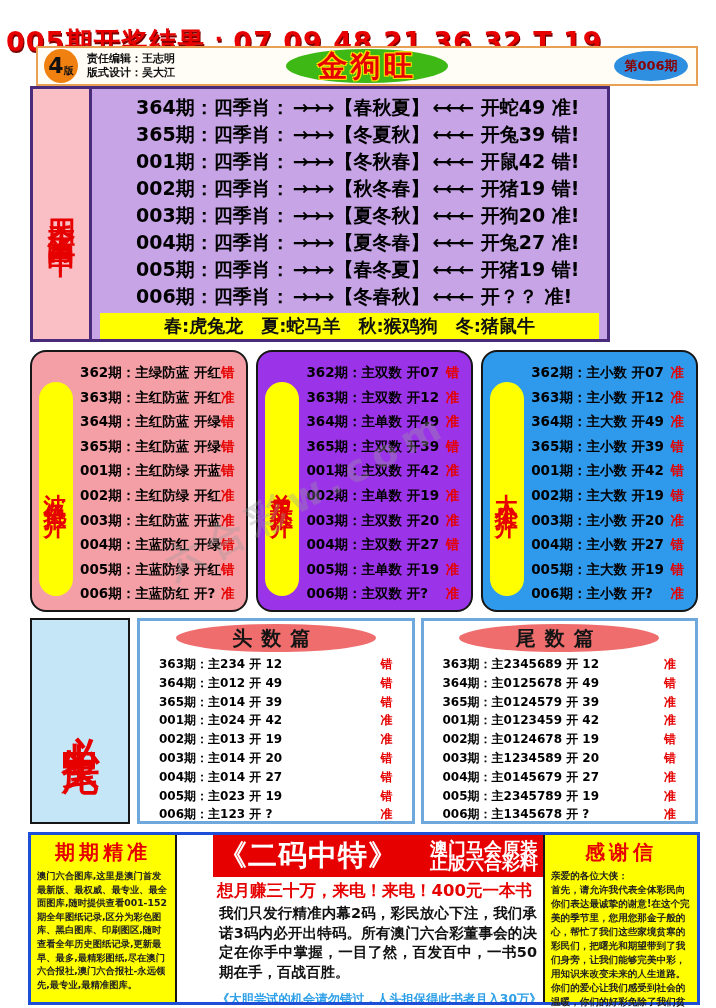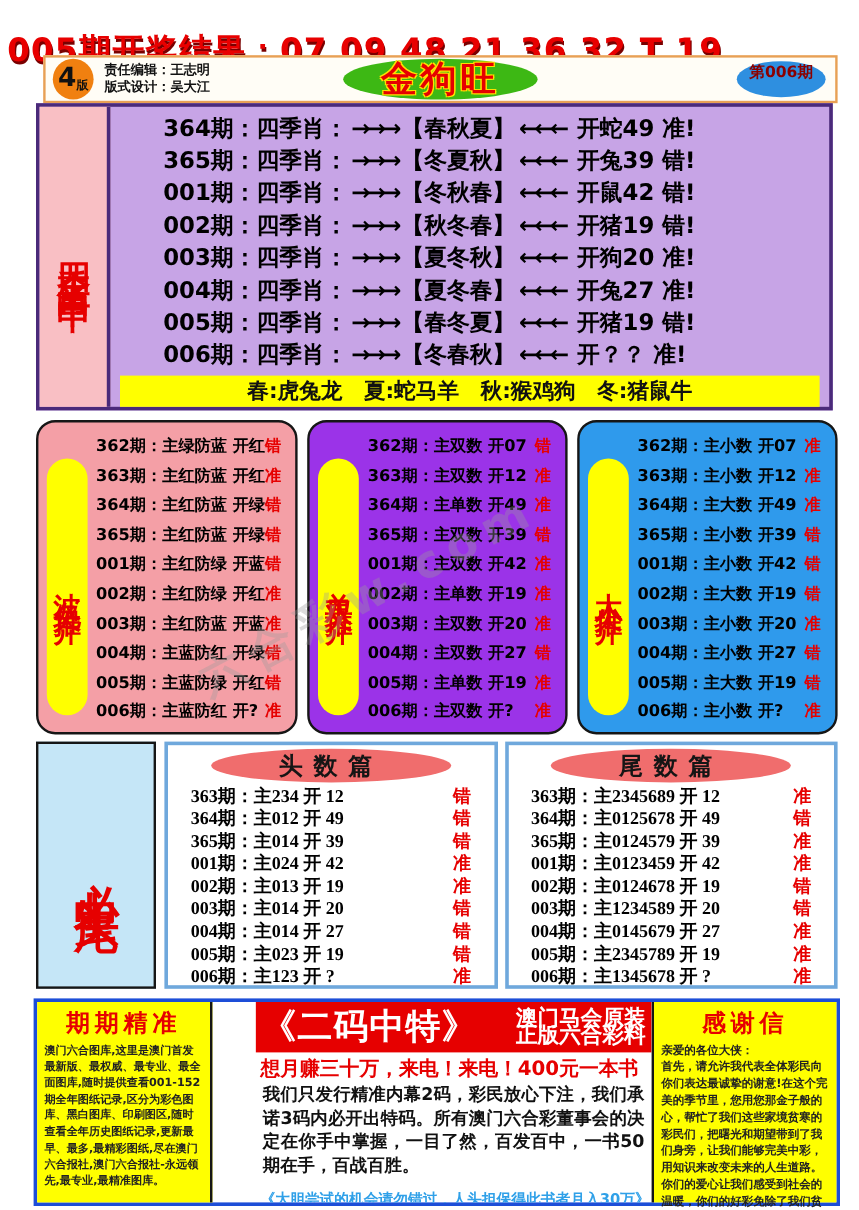--- a/index.html
+++ b/index.html
@@ -28,25 +28,25 @@
     position:absolute;left:50%;top:1px;transform:translateX(-50%);
     width:162px;height:34px;background:#3db814;border-radius:50%;
     display:flex;align-items:center;justify-content:center;
   }
   .title-oval span{
     font-size:30px;font-weight:bold;color:#e60000;letter-spacing:3px;
     text-shadow:-1px -1px 0 #ffe000,1px -1px 0 #ffe000,-1px 1px 0 #ffe000,1px 1px 0 #ffe000;
   }
   .issue-oval{
     margin-left:auto;margin-right:8px;width:74px;height:30px;background:#2e8fe0;border-radius:50%;
-    display:flex;align-items:flex-start;justify-content:center;color:#8b0000;font-weight:bold;font-size:13px;flex:none;
+    display:flex;align-items:center;justify-content:center;color:#8b0000;font-weight:bold;font-size:13px;flex:none;
   }
   
   .season-panel{
-    position:absolute;left:30px;top:86px;width:664px;height:256px;
+    position:absolute;left:30px;top:86px;width:580px;height:256px;
     background:#c7a4e6;border:3px solid #4a2a7a;display:flex;box-sizing:border-box;
   }
   .season-side{width:56px;background:#f9bfc4;border-right:3px solid #4a2a7a;display:flex;align-items:center;justify-content:center;flex:none;}
   .season-side span{
     writing-mode:vertical-rl;text-orientation:upright;color:#e60000;font-weight:bold;
     font-size:28px;letter-spacing:5px;line-height:56px;
   }
   .season-main{flex:1;display:flex;flex-direction:column;padding:5px 4px 3px 44px;box-sizing:border-box;}
   .srow{font-size:19px;font-weight:bold;color:#000;line-height:27px;white-space:nowrap;}
   .sarr{letter-spacing:-3px;margin:0 3px;}
@@ -70,21 +70,21 @@
   .ht-side{width:100px;background:#c5e6f7;border:2px solid #161616;display:flex;align-items:center;justify-content:center;box-sizing:border-box;flex:none;}
   .ht-side span{writing-mode:vertical-rl;text-orientation:upright;color:#e60000;font-weight:bold;font-size:38px;letter-spacing:8px;}
   .ht-panel{flex:1;background:#ffffff;border:3px solid #6fa8dc;position:relative;padding-top:34px;box-sizing:border-box;}
   .ht-title{
     position:absolute;top:3px;left:50%;transform:translateX(-50%);
     width:200px;height:28px;background:#f06d6d;border-radius:50%;
     display:flex;align-items:center;justify-content:center;
     font-size:20px;font-weight:bold;color:#151515;letter-spacing:9px;white-space:nowrap;
   }
   .ht-rows{width:86%;margin:0 auto;}
-  .htrow{display:flex;font-size:15px;font-weight:bold;line-height:18.8px;color:#000;white-space:nowrap;font-family:Liberation Serif, serif;}
+  .htrow{display:flex;font-size:12px;font-weight:bold;line-height:18.8px;color:#000;white-space:nowrap;}
   .htrow .pv{margin-left:auto;color:#e60000;}
   
   .bottom{position:absolute;left:28px;top:832px;width:672px;height:173px;border:3px solid #1d4ed8;display:flex;background:#fff;box-sizing:border-box;}
   .b-left{width:146px;background:#ffff00;border-right:2px solid #161616;padding:2px 6px;box-sizing:border-box;flex:none;}
   .b-title{color:#e60000;font-size:20px;font-weight:bold;text-align:center;letter-spacing:4px;margin:2px 0 3px;}
   .b-body{font-size:9.3px;font-weight:bold;line-height:13.6px;color:#222;white-space:pre-line;}
   .b-mid{flex:1;display:flex;flex-direction:column;border-right:2px solid #161616;overflow:hidden;margin-left:36px;}
   .banner{background:#e60000;color:#fff;display:flex;align-items:center;height:42px;padding:0 5px;flex:none;}
   .banner .bt{font-size:29px;font-weight:bold;letter-spacing:1px;white-space:nowrap;}
   .banner .bsub{margin-left:auto;font-size:18px;font-weight:bold;line-height:14px;white-space:nowrap;}

